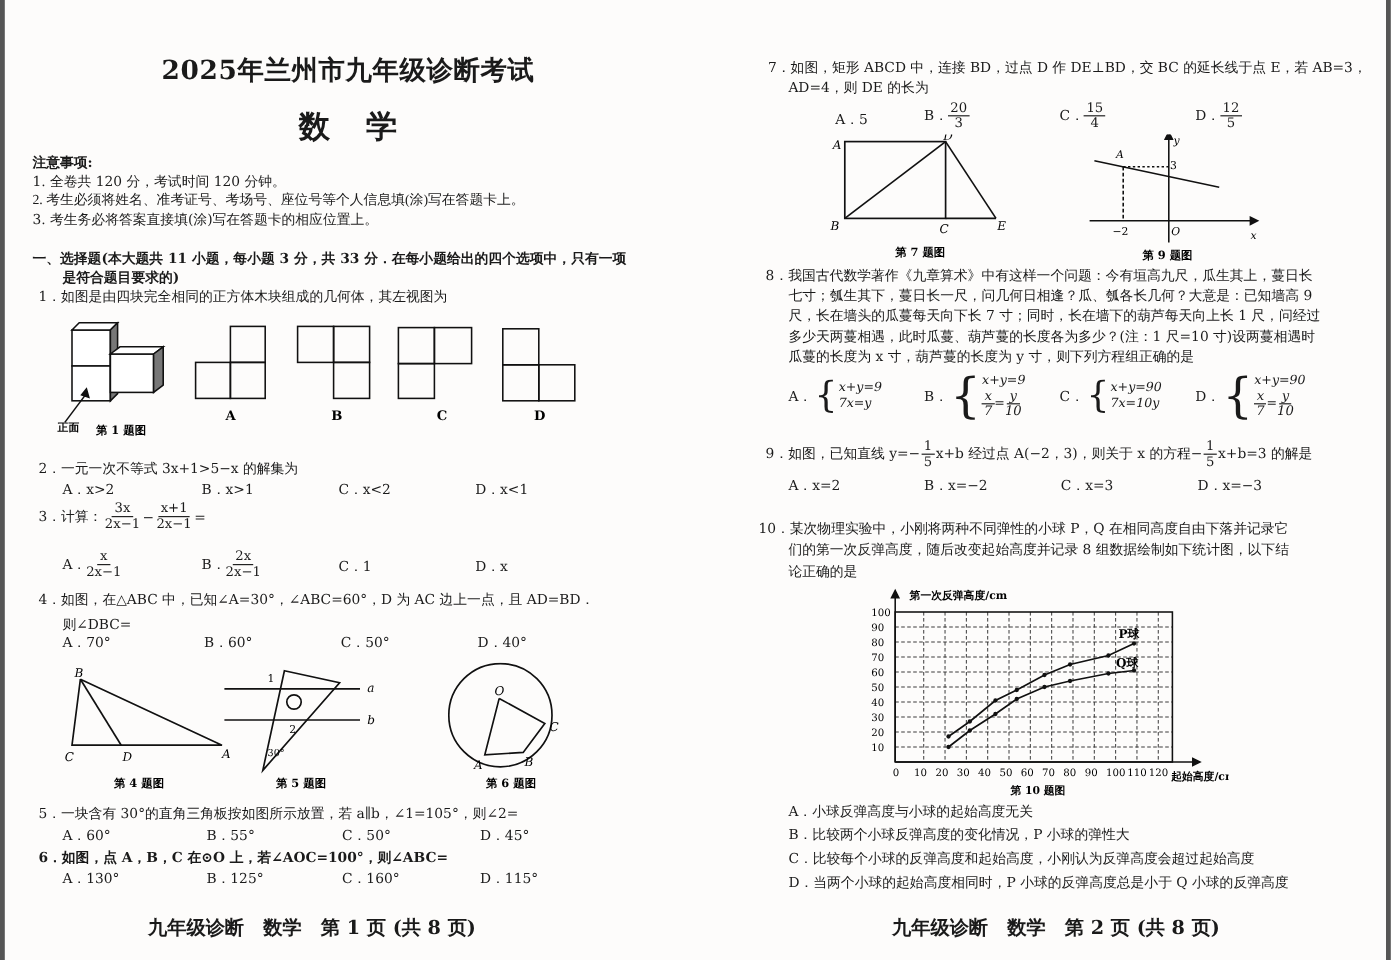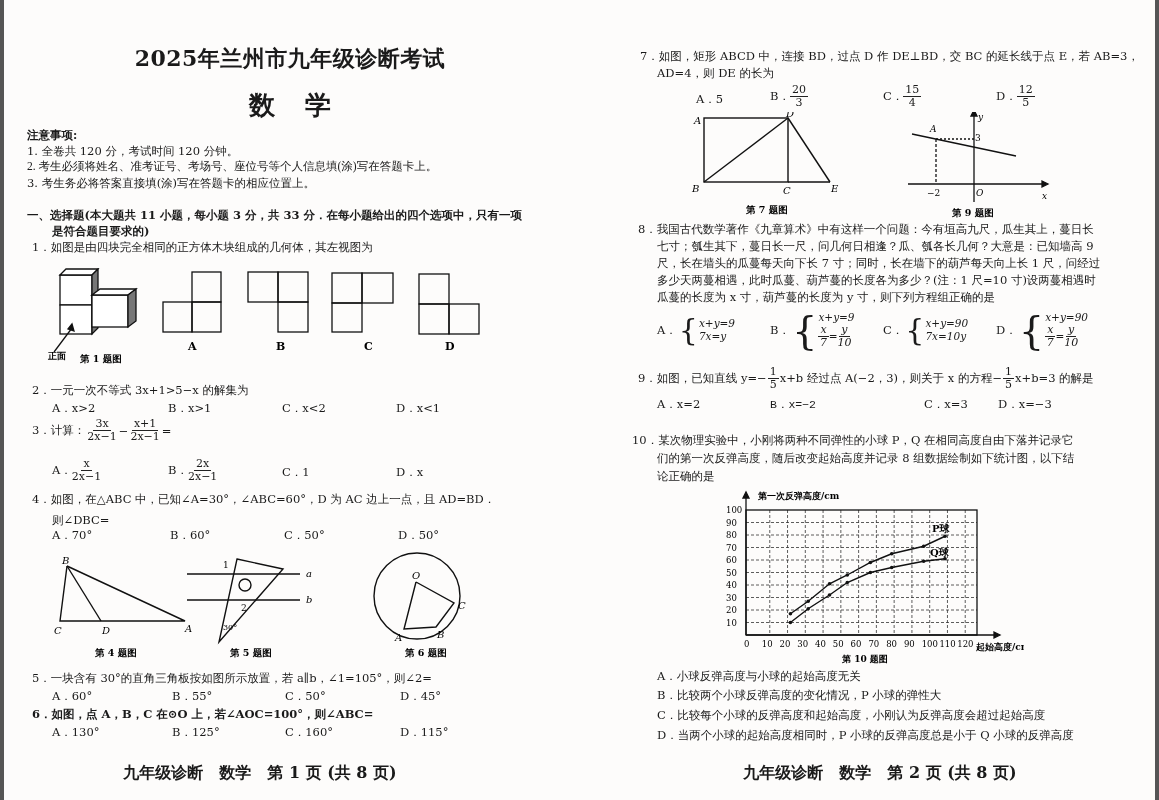--- a/index.html
+++ b/index.html
@@ -120,21 +120,21 @@
       </span>
   </div>
   <div class="abs opt" style="left:282px;top:465px;">C．1</div>
   <div class="abs opt" style="left:396px;top:465px;">D．x</div>
 
   <div class="abs t13" style="left:32px;top:492px;">4．如图，在△ABC 中，已知∠A=30°，∠ABC=60°，D 为 AC 边上一点，且 AD=BD．</div>
   <div class="abs t13" style="left:52px;top:513px;">则∠DBC=</div>
   <div class="abs opt" style="left:52px;top:528px;">A．70°</div>
   <div class="abs opt" style="left:170px;top:528px;">B．60°</div>
   <div class="abs opt" style="left:284px;top:528px;">C．50°</div>
-  <div class="abs opt" style="left:398px;top:528px;">D．50°</div>
+  <div class="abs opt" style="left:398px;top:528px;">D．40°</div>
 
   <svg class="abs" style="left:40px;top:552px;" width="460" height="110">
     <g stroke="#111" stroke-width="1.4" fill="none">
       <polyline points="27,14 20,69 145,69 27,14"></polyline>
       <line x1="27" y1="14" x2="61" y2="69"></line>
     </g>
     <text x="22" y="12" font-size="10" font-style="italic">B</text>
     <text x="14" y="82" font-size="10" font-style="italic">C</text>
     <text x="62" y="82" font-size="10" font-style="italic">D</text>
     <text x="145" y="80" font-size="10" font-style="italic">A</text>
@@ -312,22 +312,22 @@
         <span>5</span>
       </span>
     <span>x+b 经过点 A(−2，3)，则关于 x 的方程−</span>
     <span class="frac">
         <span class="num">1</span>
         <span>5</span>
       </span>
     <span>x+b=3 的解是</span>
   </div>
   <div class="abs opt" style="left:657px;top:397px;">A．x=2</div>
-  <div class="abs opt" style="left:770px;top:397px;font-family:Liberation Mono, monospace;">B．x=−2</div>
-  <div class="abs opt" style="left:884px;top:397px;margin-left:40px;">C．x=3</div>
+  <div class="abs opt" style="left:770px;top:397px;">B．x=−2</div>
+  <div class="abs opt" style="left:884px;top:397px;">C．x=3</div>
   <div class="abs opt" style="left:998px;top:397px;">D．x=−3</div>
 
   <div class="abs t13" style="left:632px;top:433px;">10．某次物理实验中，小刚将两种不同弹性的小球 P，Q 在相同高度自由下落并记录它</div>
   <div class="abs t13" style="left:657px;top:451px;">们的第一次反弹高度，随后改变起始高度并记录 8 组数据绘制如下统计图，以下结</div>
   <div class="abs t13" style="left:657px;top:469px;">论正确的是</div>
 
   <svg class="abs" style="left:724px;top:490px;" width="300" height="175">
     <g id="chart-grid" stroke="#333" stroke-width="0.8" stroke-dasharray="3,2" fill="none">
         <line x1="22" x2="253" y1="132.5" y2="132.5"></line>
         <line x1="22" x2="253" y1="120" y2="120"></line>

